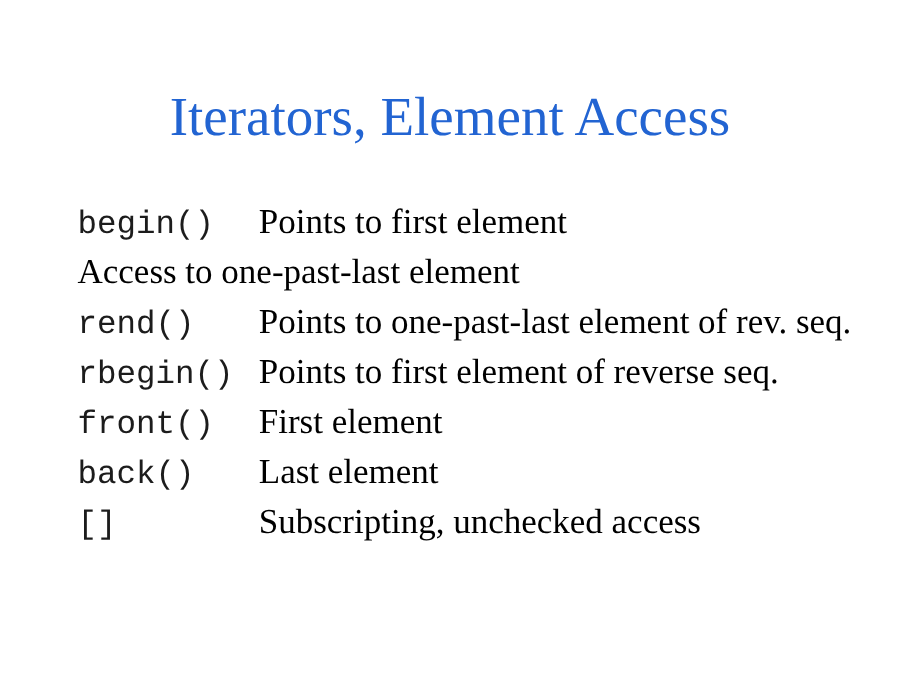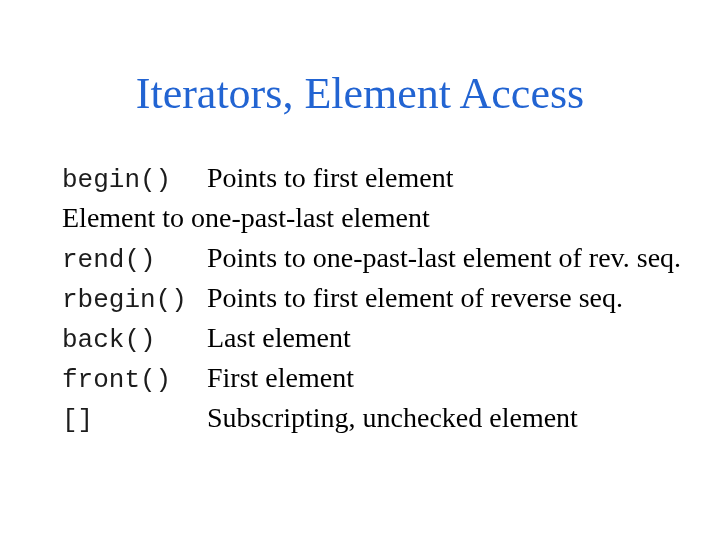--- a/index.html
+++ b/index.html
@@ -64,36 +64,36 @@
 <body>
 
 <div class="slide">
   <h1 class="title">Iterators, Element Access</h1>
   <div class="rows">
       <div class="row">
         <span class="method">begin()</span>
         <span class="desc">Points to first element</span>
       </div>
       <div class="row">
-        <span class="desc">Element to one-past-last element</span>
+        <span class="desc">Access to one-past-last element</span>
       </div>
       <div class="row">
         <span class="method">rend()</span>
         <span class="desc">Points to one-past-last element of rev. seq.</span>
       </div>
       <div class="row">
         <span class="method">rbegin()</span>
         <span class="desc">Points to first element of reverse seq.</span>
       </div>
       <div class="row">
+        <span class="method">front()</span>
+        <span class="desc">First element</span>
+      </div>
+      <div class="row">
         <span class="method">back()</span>
         <span class="desc">Last element</span>
       </div>
       <div class="row">
-        <span class="method">front()</span>
-        <span class="desc">First element</span>
-      </div>
-      <div class="row">
         <span class="method">[]</span>
-        <span class="desc">Subscripting, unchecked element</span>
+        <span class="desc">Subscripting, unchecked access</span>
       </div>
     </div>
 </div>
 
 </body></html>

